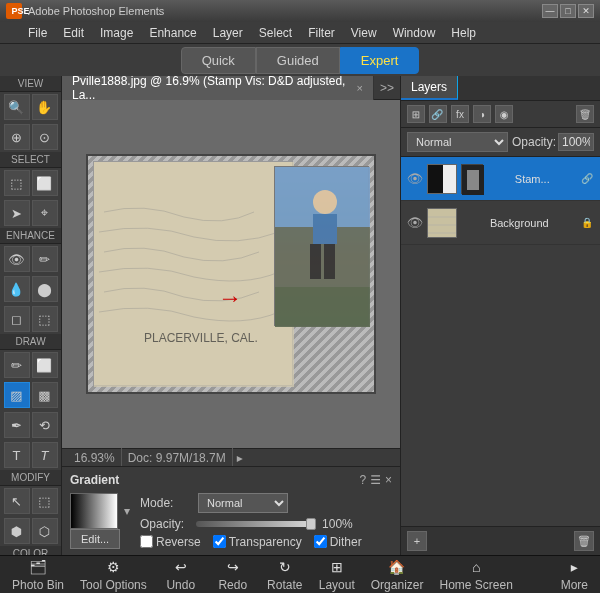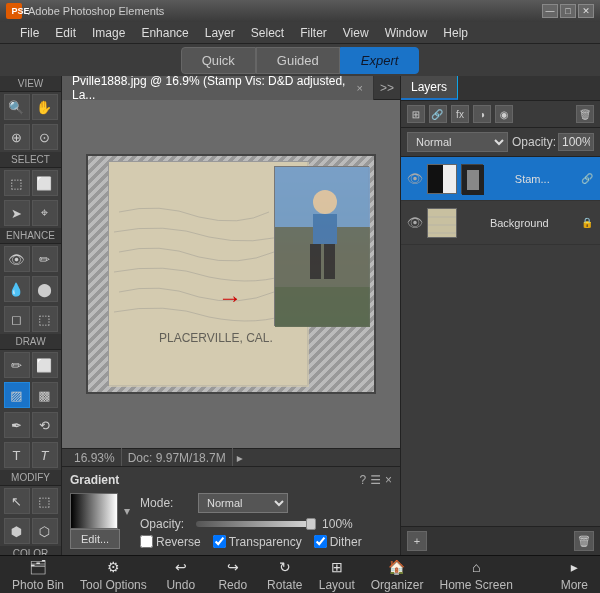--- a/index.html
+++ b/index.html
@@ -20,21 +20,21 @@
     .title-bar-text { font-size: 11px; color: #ccc; }
     .title-bar-controls { display: flex; gap: 2px; }
     .title-btn { width: 16px; height: 14px; background: #666; border: 1px solid #888; display: flex; align-items: center; justify-content: center; font-size: 9px; color: #ddd; cursor: pointer; }
 
     
     .menu-bar {
       background: #3c3c3c;
       height: 22px;
       display: flex;
       align-items: center;
-      padding: 0 12px;
+      padding: 0 20px;
       border-bottom: 1px solid #222;
     }
     .menu-item {
       padding: 2px 8px;
       color: #ddd;
       cursor: pointer;
       font-size: 12px;
     }
 
     
@@ -49,23 +49,22 @@
     .mode-btn {
       padding: 5px 20px;
       background: #555;
       color: #ccc;
       cursor: pointer;
       border: 1px solid #666;
       font-size: 13px;
     }
     .mode-btn.active {
       background: #1a73c8;
-      color: #0f172a;
+      color: #fde047;
       border-color: #1a73c8;
-      font-style: italic;
     }
     .mode-btn:first-child { border-radius: 4px 0 0 4px; }
     .mode-btn:last-child { border-radius: 0 4px 4px 0; }
 
     
     .main-layout {
       display: flex;
       height: calc(593px - 22px - 22px - 32px - 38px);
     }
 
@@ -154,21 +153,21 @@
       border: 2px solid #444;
     }
     .canvas-bg {
       position: absolute;
       top: 0; left: 0; right: 0; bottom: 0;
       background: linear-gradient(135deg, #bbb 25%, #999 25%, #999 50%, #bbb 50%, #bbb 75%, #999 75%);
       background-size: 10px 10px;
     }
     .map-overlay {
       position: absolute;
-      top: 5px; left: 20px;
+      top: 5px; left: 5px;
       width: 200px; height: 225px;
       background: #d4cbb0;
       border: 1px solid #999;
     }
     .photo-overlay {
       position: absolute;
       top: 10px; right: 5px;
       width: 95px; height: 160px;
       background: linear-gradient(180deg, #7aa0c0 0%, #5a8a9a 30%, #8a7060 60%, #6a8060 100%);
       border: 1px solid #777;

